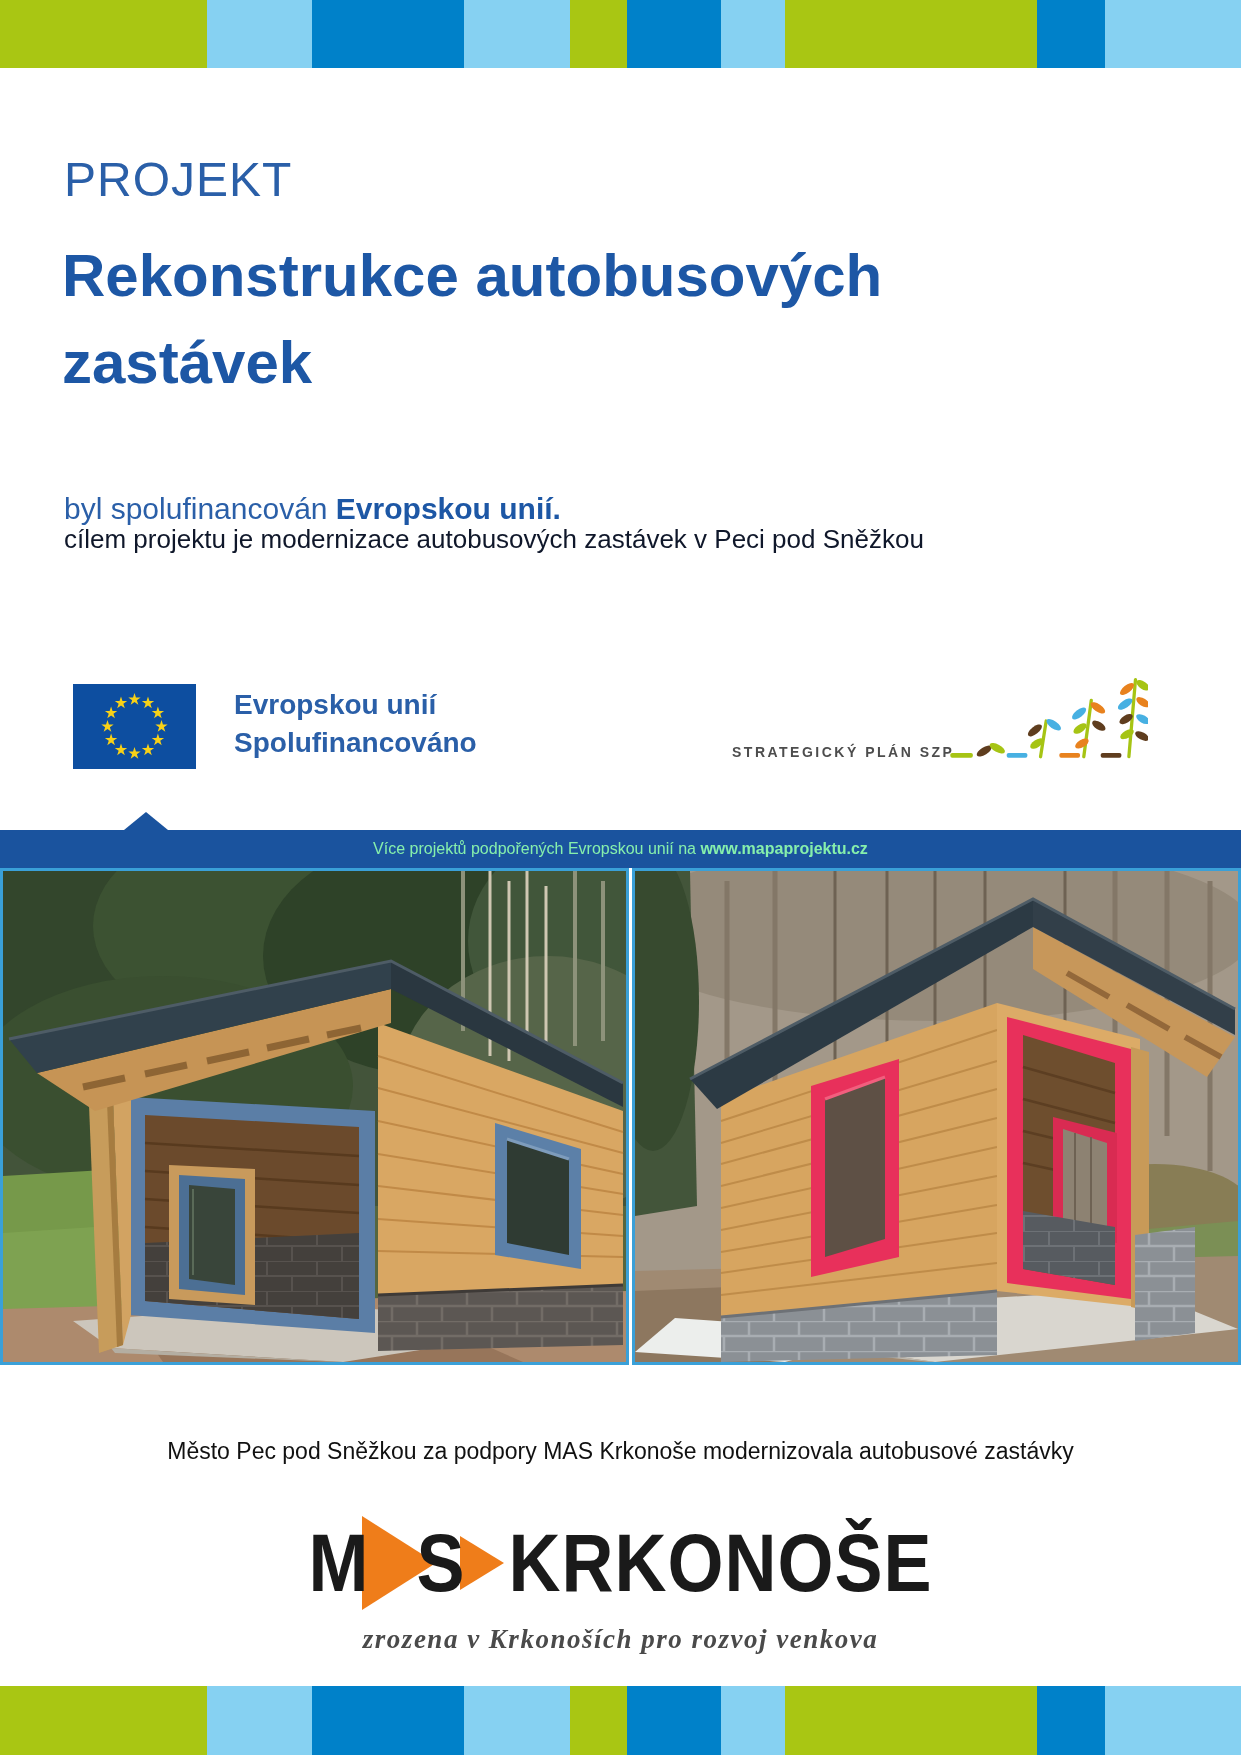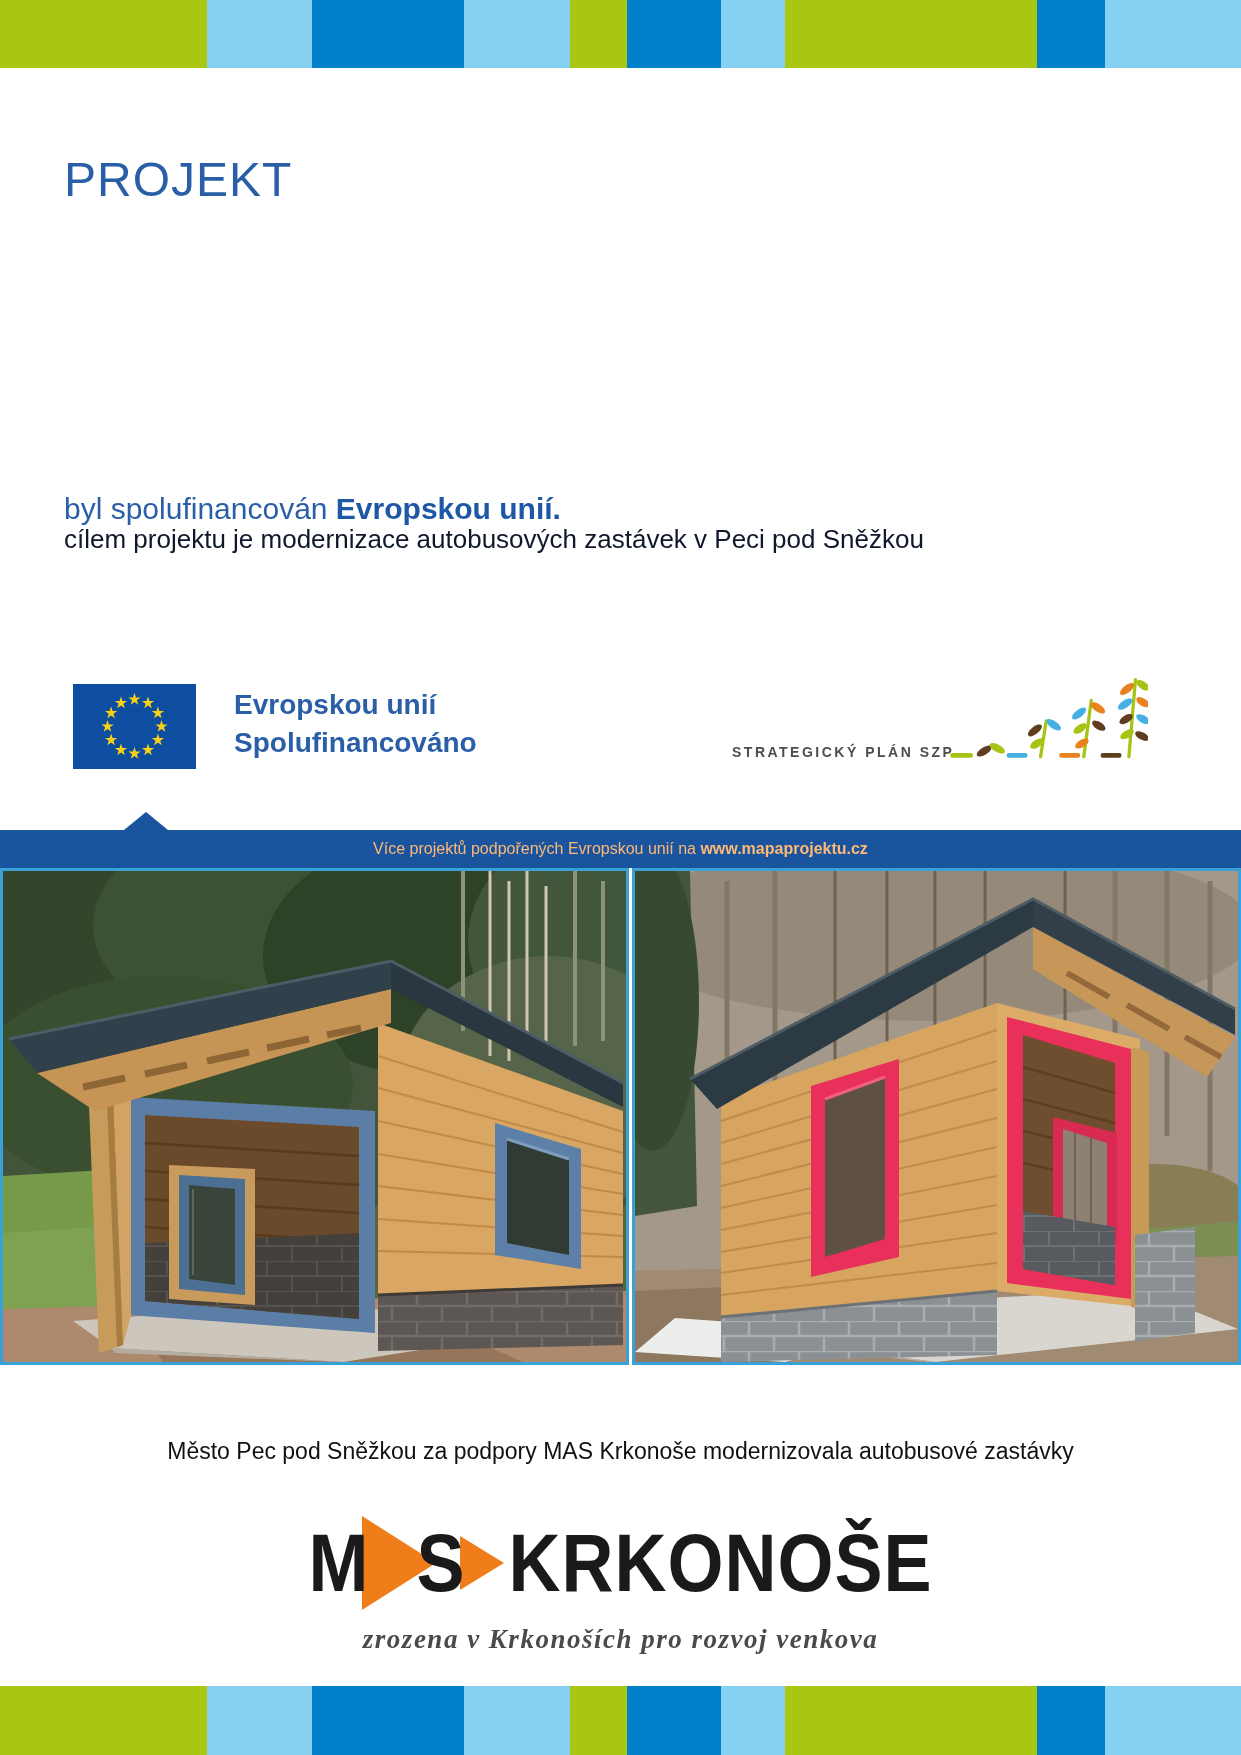--- a/index.html
+++ b/index.html
@@ -25,21 +25,21 @@
   .eu-block{position:absolute;left:73px;top:684px;display:flex;align-items:flex-start;}
   .eu-flag{width:123px;height:85px;display:block;}
   .eu-label{margin-left:38px;margin-top:2px;font-size:28px;font-weight:700;color:#2a5fa8;line-height:38px;}
   
   .szp-label{position:absolute;left:732px;top:744px;font-size:14px;font-weight:600;
              color:#4d4d4d;letter-spacing:2.5px;}
   .szp-plants{position:absolute;left:950px;top:674px;width:198px;height:94px;}
   
   .banner{position:absolute;left:0;top:830px;width:1241px;height:38px;background:#1a539e;
           display:flex;align-items:center;justify-content:center;}
-  .banner-text{color:#fdba74;font-size:16px;text-align:center;}
+  .banner-text{color:#86efac;font-size:16px;text-align:center;}
   .banner-text b{font-weight:700;}
   .banner-tri{position:absolute;left:124px;top:812px;width:0;height:0;
               border-left:22px solid transparent;border-right:22px solid transparent;
               border-bottom:18px solid #1a539e;}
   
   .photos{position:absolute;left:0;top:868px;width:1241px;height:497px;}
   .photo{position:absolute;top:0;height:497px;border:3px solid #3aa0d8;box-sizing:border-box;background:#777;}
   .photo.left{left:0;width:629px;}
   .photo.right{left:632px;width:609px;}
   .photo svg{display:block;width:100%;height:100%;}
@@ -71,20 +71,21 @@
     <div class="seg lb" style="width:106px"></div>
     <div class="seg g" style="width:57px"></div>
     <div class="seg db" style="width:94px"></div>
     <div class="seg lb" style="width:64px"></div>
     <div class="seg g" style="width:252px"></div>
     <div class="seg db" style="width:68px"></div>
     <div class="seg lb" style="width:136px"></div>
   </div>
 
   <div class="kicker">PROJEKT</div>
+  <h1 class="title">Rekonstrukce autobusových zastávek</h1>
   <div class="cofinance"><span>byl spolufinancován </span><b>Evropskou unií.</b></div>
   <div class="descr">cílem projektu je modernizace autobusových zastávek v Peci pod Sněžkou</div>
 
   <div class="eu-block">
     <svg class="eu-flag" viewBox="0 0 123 85" xmlns="http://www.w3.org/2000/svg">
       <defs>
         <path id="star" d="M0,-6.5 L1.46,-2.01 L6.18,-2.01 L2.36,0.77 L3.82,5.26 L0,2.48 L-3.82,5.26 L-2.36,0.77 L-6.18,-2.01 L-1.46,-2.01 Z" fill="#f8d117"></path>
       </defs>
       <rect width="123" height="85" fill="#0d4ea0"></rect>
       <use href="#star" transform="translate(61.5,15.5)"></use>

